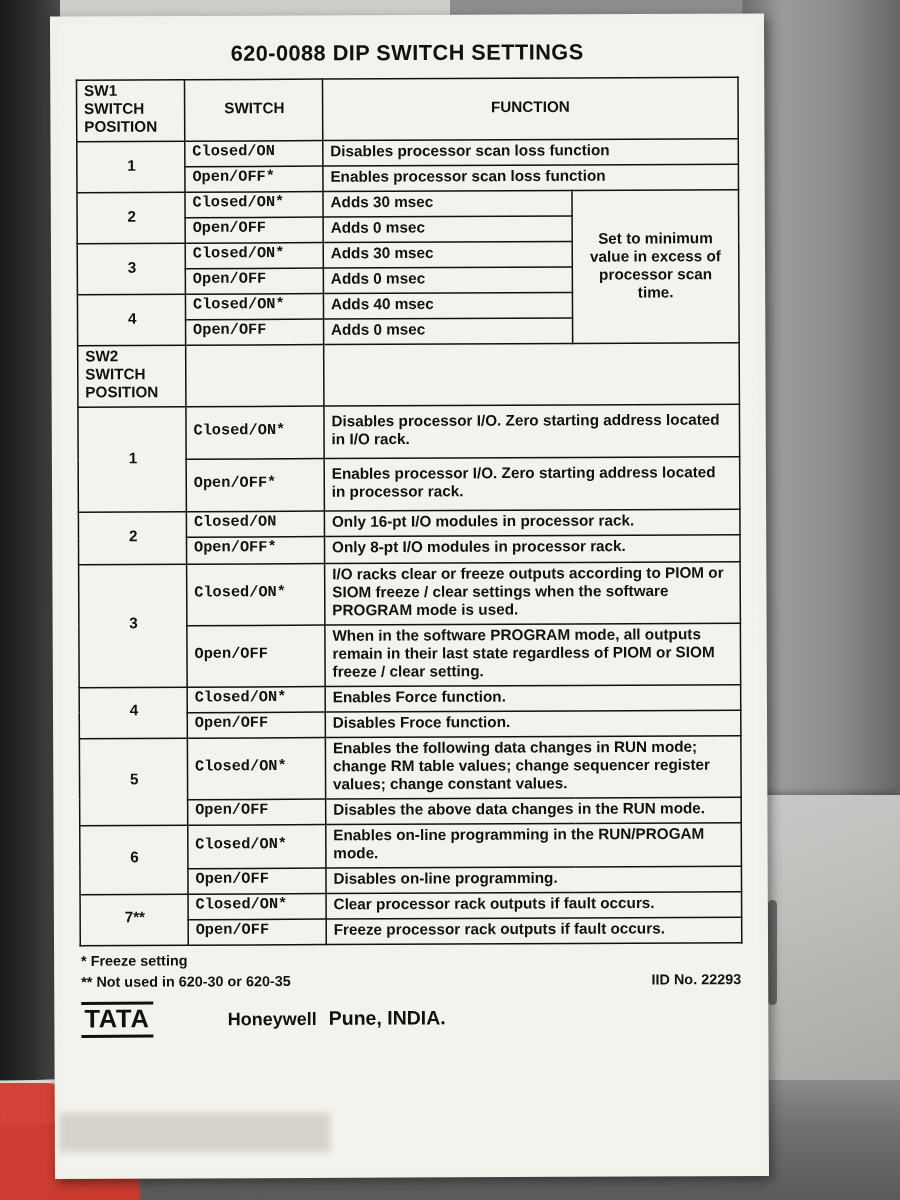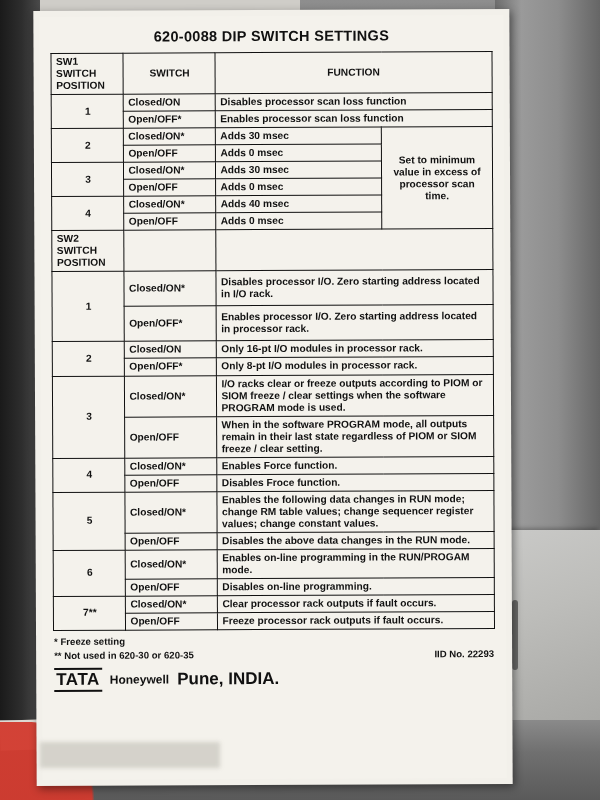--- a/index.html
+++ b/index.html
@@ -82,21 +82,21 @@
   }
   table.dip td{
     border:1px solid #111;
     font-size:10.2px;
     color:#111;
     padding:2px 4px;
     vertical-align:middle;
     line-height:1.18;
   }
   .c-pos{width:70px;text-align:center;font-weight:bold;}
-  .c-state{width:88px;font-weight:bold;padding-left:6px;}
+  .c-state{width:88px;font-weight:bold;padding-left:6px;font-family:Liberation Mono, monospace;}
   .c-func{font-weight:bold;}
   .hdr{font-weight:bold;text-align:center;font-size:11.5px;padding:5px 2px;}
   .hdr-pos{font-weight:bold;text-align:left;font-size:10.5px;line-height:1.25;padding:4px 2px;}
   .note-cell{
     text-align:center;font-weight:bold;font-size:10.2px;line-height:1.45;margin-top:14px;
   }
   .blankrow td{height:36px;}
   .tall{height:30px;}
   .footer{
     width:440px;margin:4px auto 0 auto;
@@ -106,22 +106,22 @@
   .footer .row{display:flex;justify-content:space-between;}
   .brand{
     width:440px;margin:4px auto 0 auto;
     display:flex;align-items:center;gap:8px;font-size:11px;
   }
   .brand .tata{
     font-weight:bold;letter-spacing:.5px;color:#111;
     border-top:2px solid #111;border-bottom:2px solid #111;
     padding:0 2px;font-size:17px;
   }
-  .brand .hw{font-weight:bold;color:#111;font-size:12px;}
-  .brand .loc{font-weight:bold;color:#111;font-size:17px;}
+  .brand .hw{font-weight:bold;color:#111;font-size:12px;margin-left:42px;}
+  .brand .loc{font-weight:bold;color:#111;font-size:13px;}
   .smear{
     position:absolute;left:40px;top:742px;width:180px;height:26px;
     background:rgba(120,115,105,.25);filter:blur(2px);
   }
 </style>
 </head>
 <body>
 
 <div class="bg-metal"></div>
 <div class="bg-topwhite"></div>

